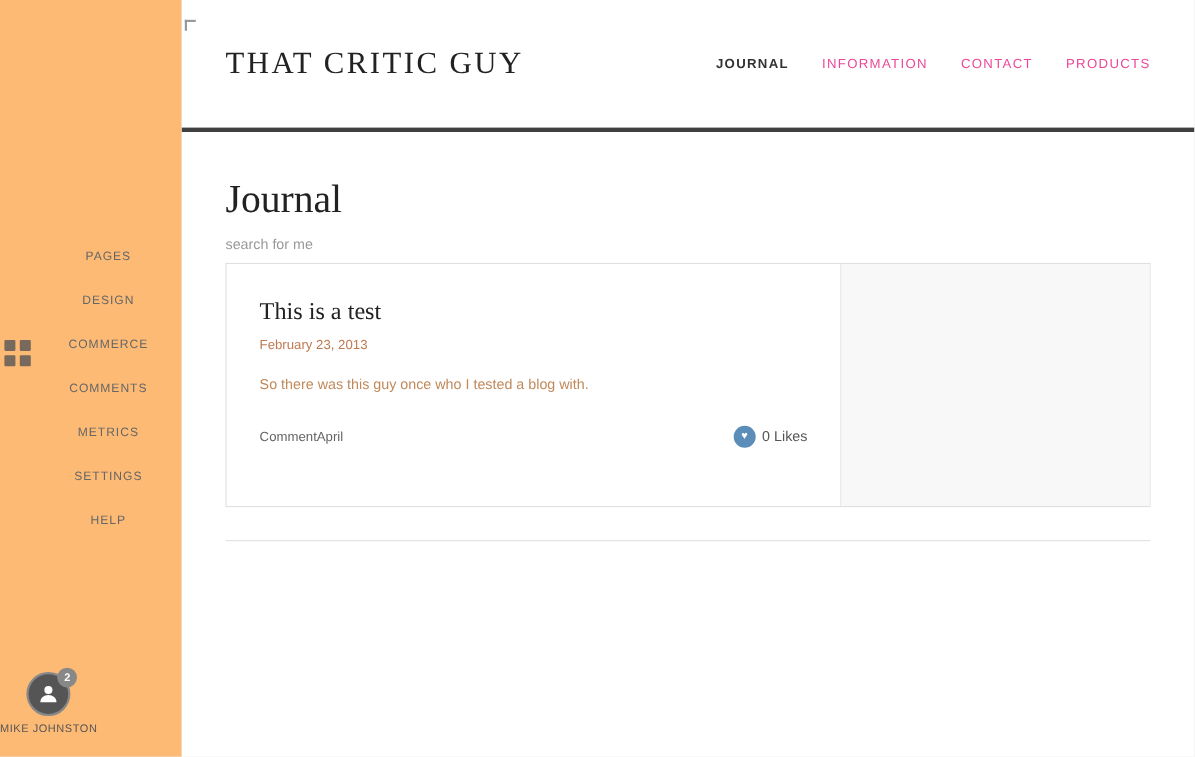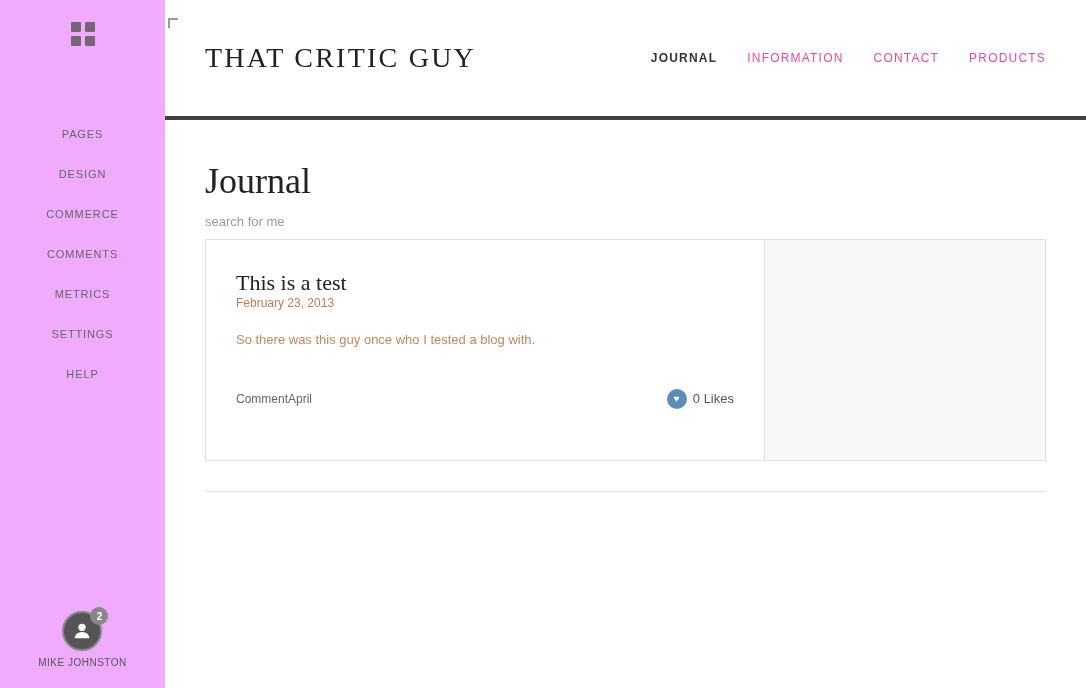--- a/index.html
+++ b/index.html
@@ -8,23 +8,22 @@
       background: #e8e8e8;
       display: flex;
       height: 688px;
       width: 1086px;
       overflow: hidden;
     }
 
     
     .sidebar {
       width: 165px;
-      background: #f0abfc;
-      display: flex;
-      flex-direction: column;
+      background: #fdba74;
+      display: flex;
       align-items: center;
       padding-top: 18px;
       flex-shrink: 0;
       position: relative;
     }
 
     .sidebar-logo {
       margin-bottom: 60px;
     }
 
@@ -185,33 +184,34 @@
     .post-content {
       padding: 30px 30px 20px 30px;
       border-right: 1px solid #e0e0e0;
     }
 
     .post-title {
       font-family: Georgia, 'Times New Roman', serif;
       font-size: 22px;
       font-weight: normal;
       color: #222;
+      margin-bottom: 10px;
     }
 
     .post-date {
       font-size: 12px;
       color: #c07a50;
       margin-bottom: 20px;
     }
 
     .post-excerpt {
       font-size: 13px;
       color: #c0895a;
       line-height: 1.6;
-      margin-bottom: 28px;
+      margin-bottom: 16px;
     }
 
     .post-footer {
       display: flex;
       align-items: center;
       justify-content: space-between;
       padding-top: 10px;
     }
 
     .post-actions {

